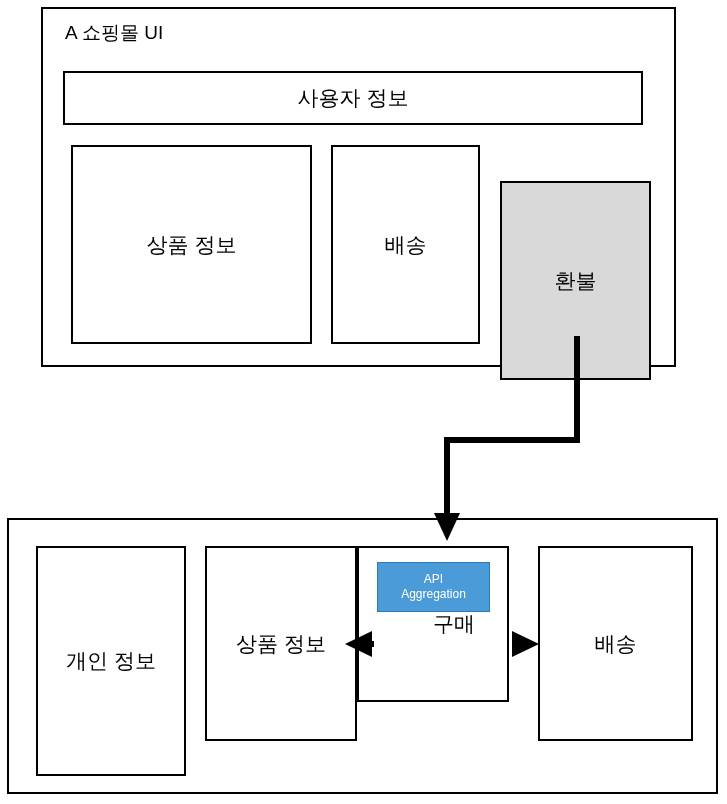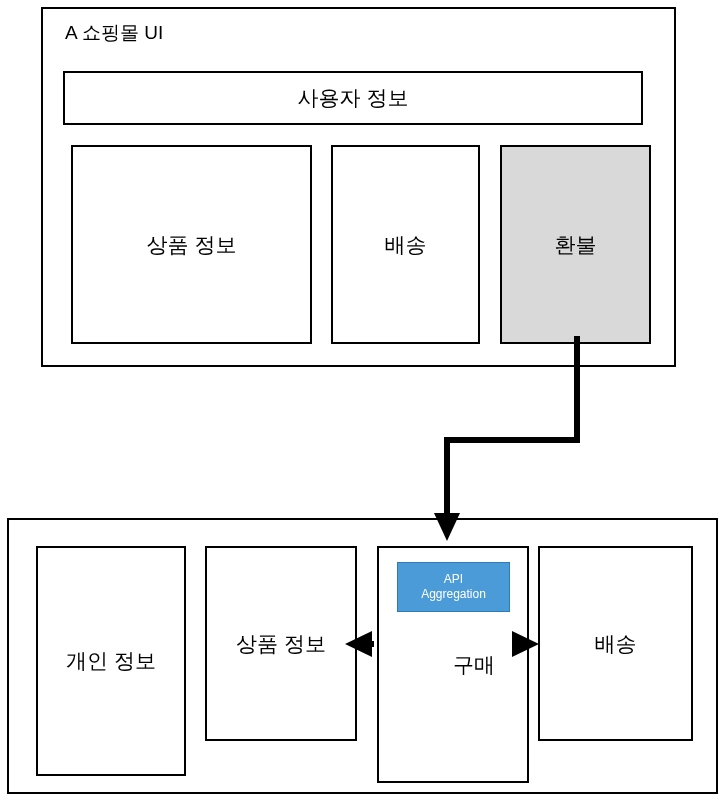--- a/index.html
+++ b/index.html
@@ -68,20 +68,21 @@
     text-align: center;
   }
   .node-label {
     font-size: 21px;
     line-height: 26px;
     color: #000000;
     white-space: nowrap;
   }
   .node.filled {
     background: #d9d9d9;
+    margin-top: 36px;
   }
 
   
   #node-user-info {
     left: 20px;
     top: 62px;
     width: 580px;
     height: 54px;
   }
   #node-product-info-ui {
@@ -110,24 +111,24 @@
     width: 150px;
     height: 230px;
   }
   #node-product-info-api {
     left: 196px;
     top: 26px;
     width: 152px;
     height: 195px;
   }
   #node-purchase {
-    left: 368px;
+    left: 348px;
     top: 26px;
     width: 152px;
-    height: 237px;
+    height: 156px;
     padding-left: 42px;
   }
   #node-shipping-api {
     left: 529px;
     top: 26px;
     width: 155px;
     height: 195px;
   }
 
   

